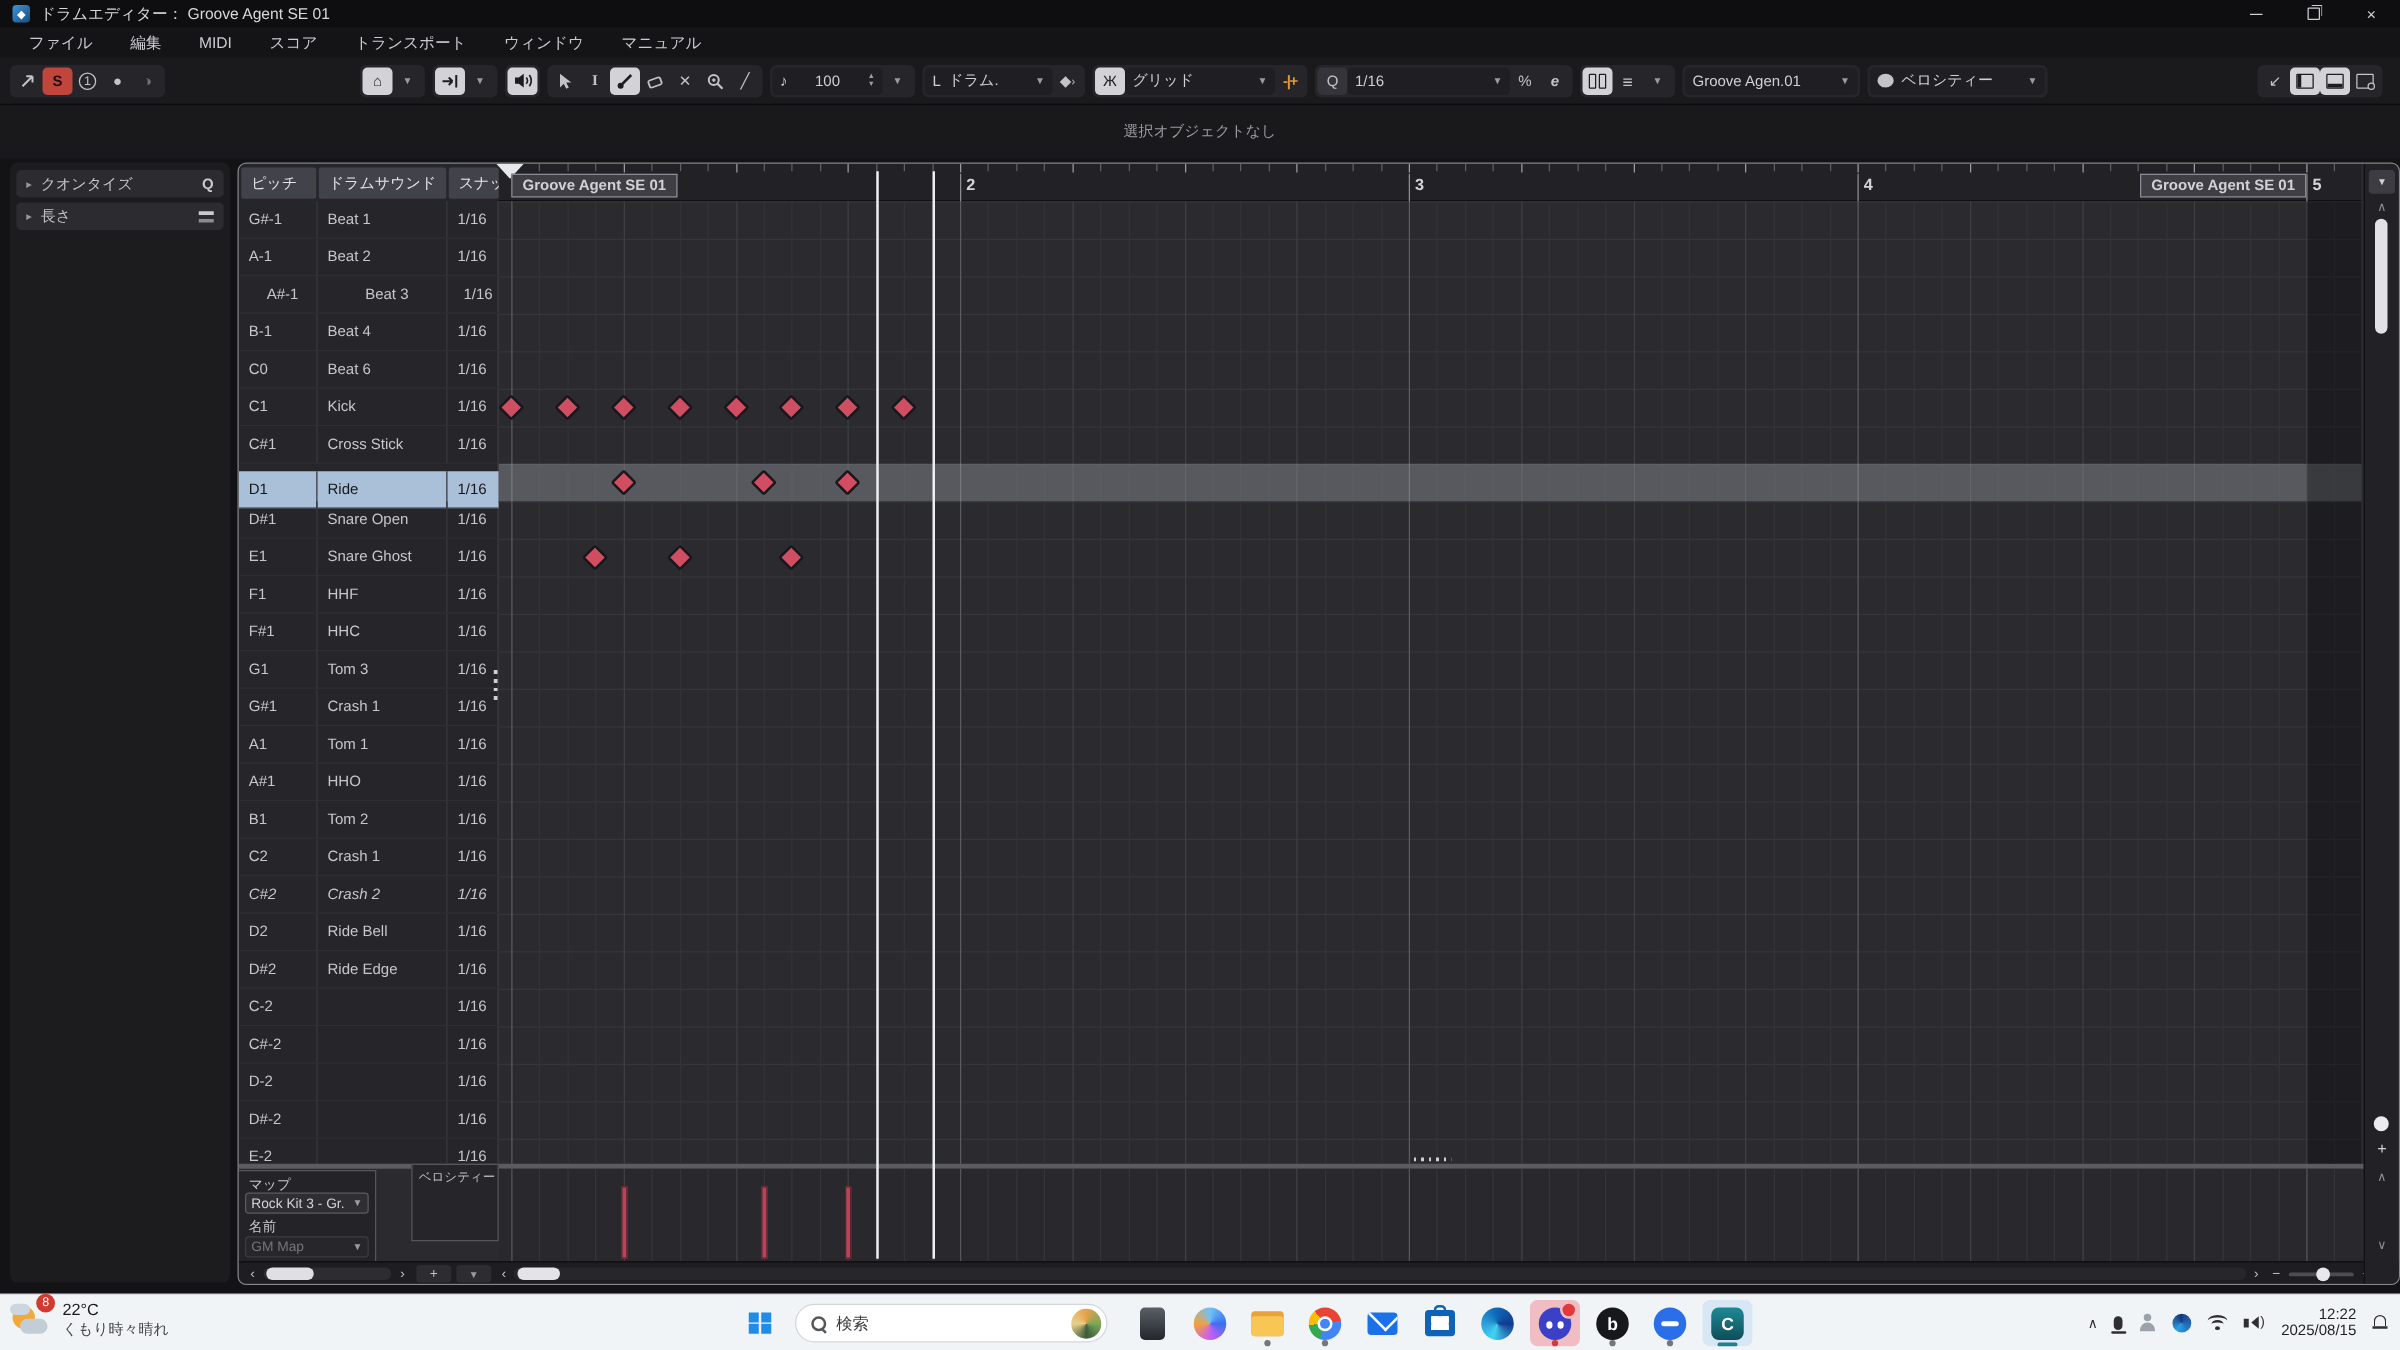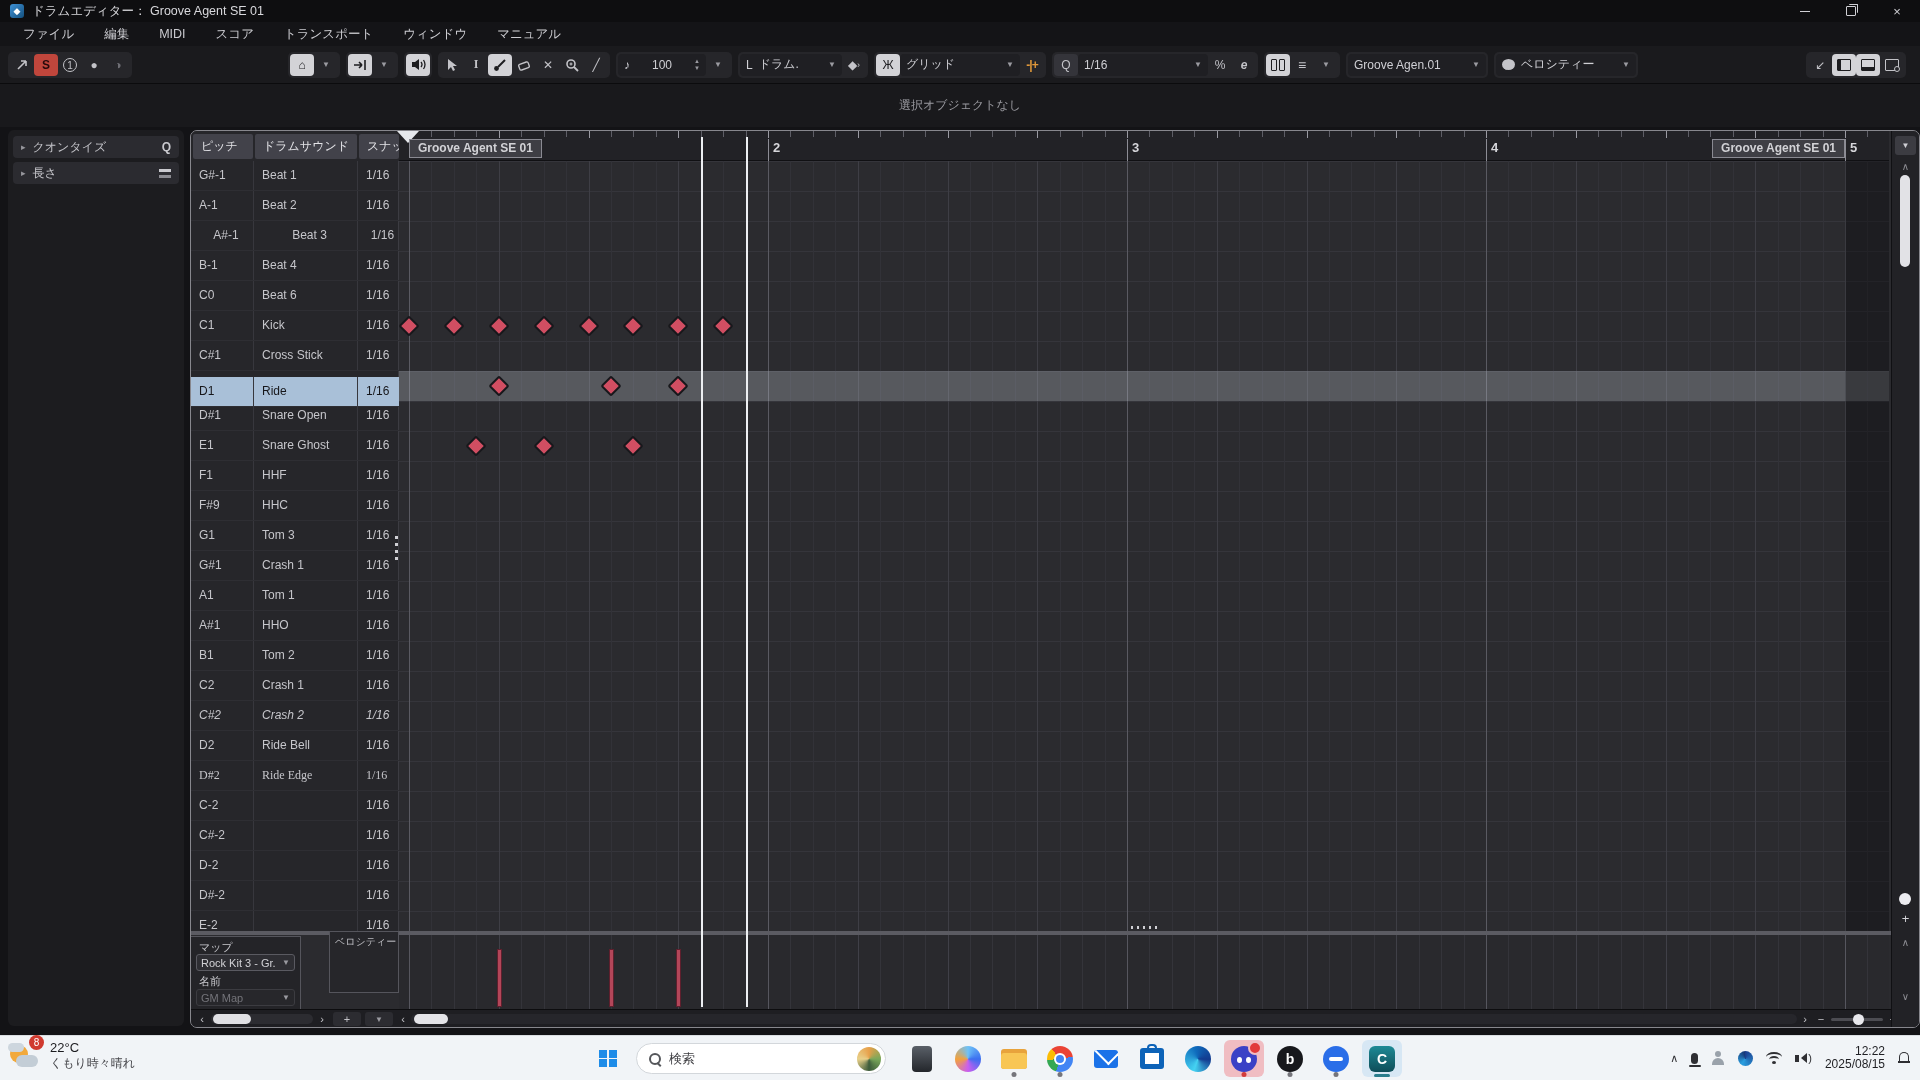--- a/index.html
+++ b/index.html
@@ -505,21 +505,21 @@
           <div class="cell pitch">E1</div>
           <div class="cell sound">Snare Ghost</div>
           <div class="cell snap">1/16</div>
         </div>
         <div class="drum-row" style="top: 300px;">
           <div class="cell pitch">F1</div>
           <div class="cell sound">HHF</div>
           <div class="cell snap">1/16</div>
         </div>
         <div class="drum-row" style="top: 330px;">
-          <div class="cell pitch">F#9</div>
+          <div class="cell pitch">F#1</div>
           <div class="cell sound">HHC</div>
           <div class="cell snap">1/16</div>
         </div>
         <div class="drum-row" style="top: 360px;">
           <div class="cell pitch">G1</div>
           <div class="cell sound">Tom 3</div>
           <div class="cell snap">1/16</div>
         </div>
         <div class="drum-row" style="top: 390px;">
           <div class="cell pitch">G#1</div>
@@ -549,21 +549,21 @@
         <div class="drum-row" style="top: 540px; font-style: italic;">
           <div class="cell pitch">C#2</div>
           <div class="cell sound">Crash 2</div>
           <div class="cell snap">1/16</div>
         </div>
         <div class="drum-row" style="top: 570px;">
           <div class="cell pitch">D2</div>
           <div class="cell sound">Ride Bell</div>
           <div class="cell snap">1/16</div>
         </div>
-        <div class="drum-row" style="top: 600px; font-family: Liberation Serif, serif;">
+        <div class="drum-row" style="top: 600px;">
           <div class="cell pitch">D#2</div>
           <div class="cell sound">Ride Edge</div>
           <div class="cell snap">1/16</div>
         </div>
         <div class="drum-row" style="top: 630px;">
           <div class="cell pitch">C-2</div>
           <div class="cell sound"></div>
           <div class="cell snap">1/16</div>
         </div>
         <div class="drum-row" style="top: 660px;">

